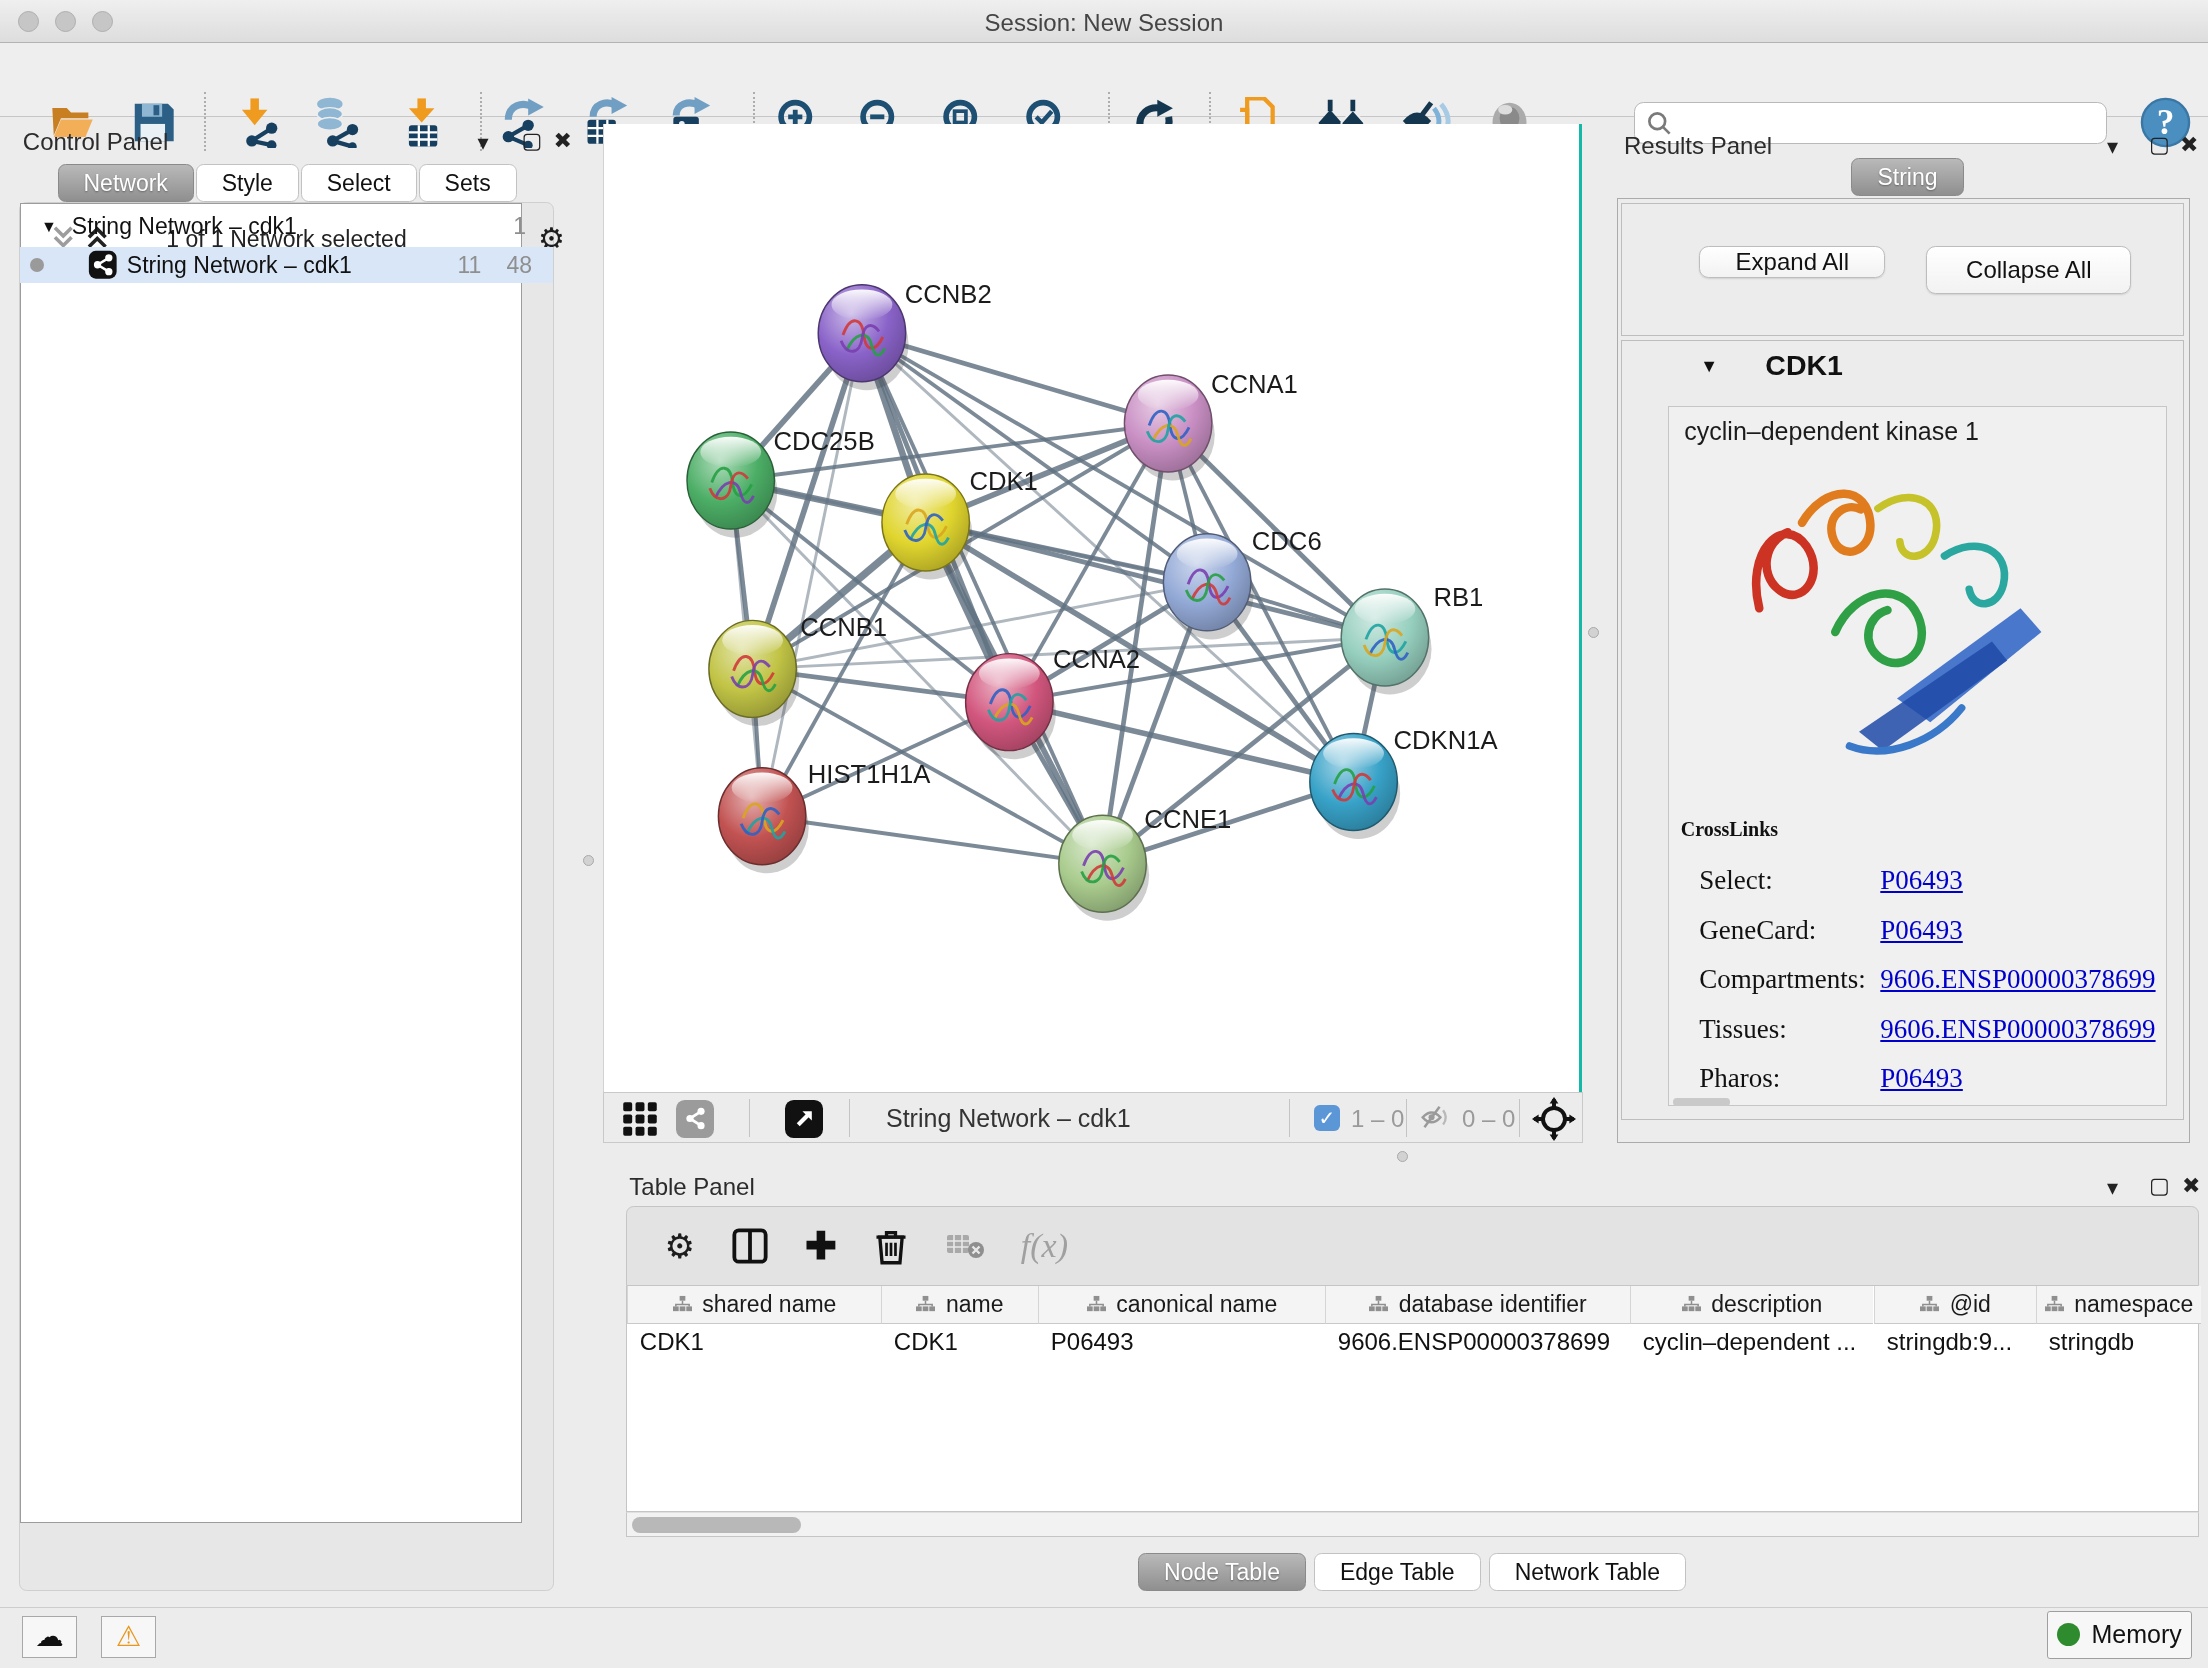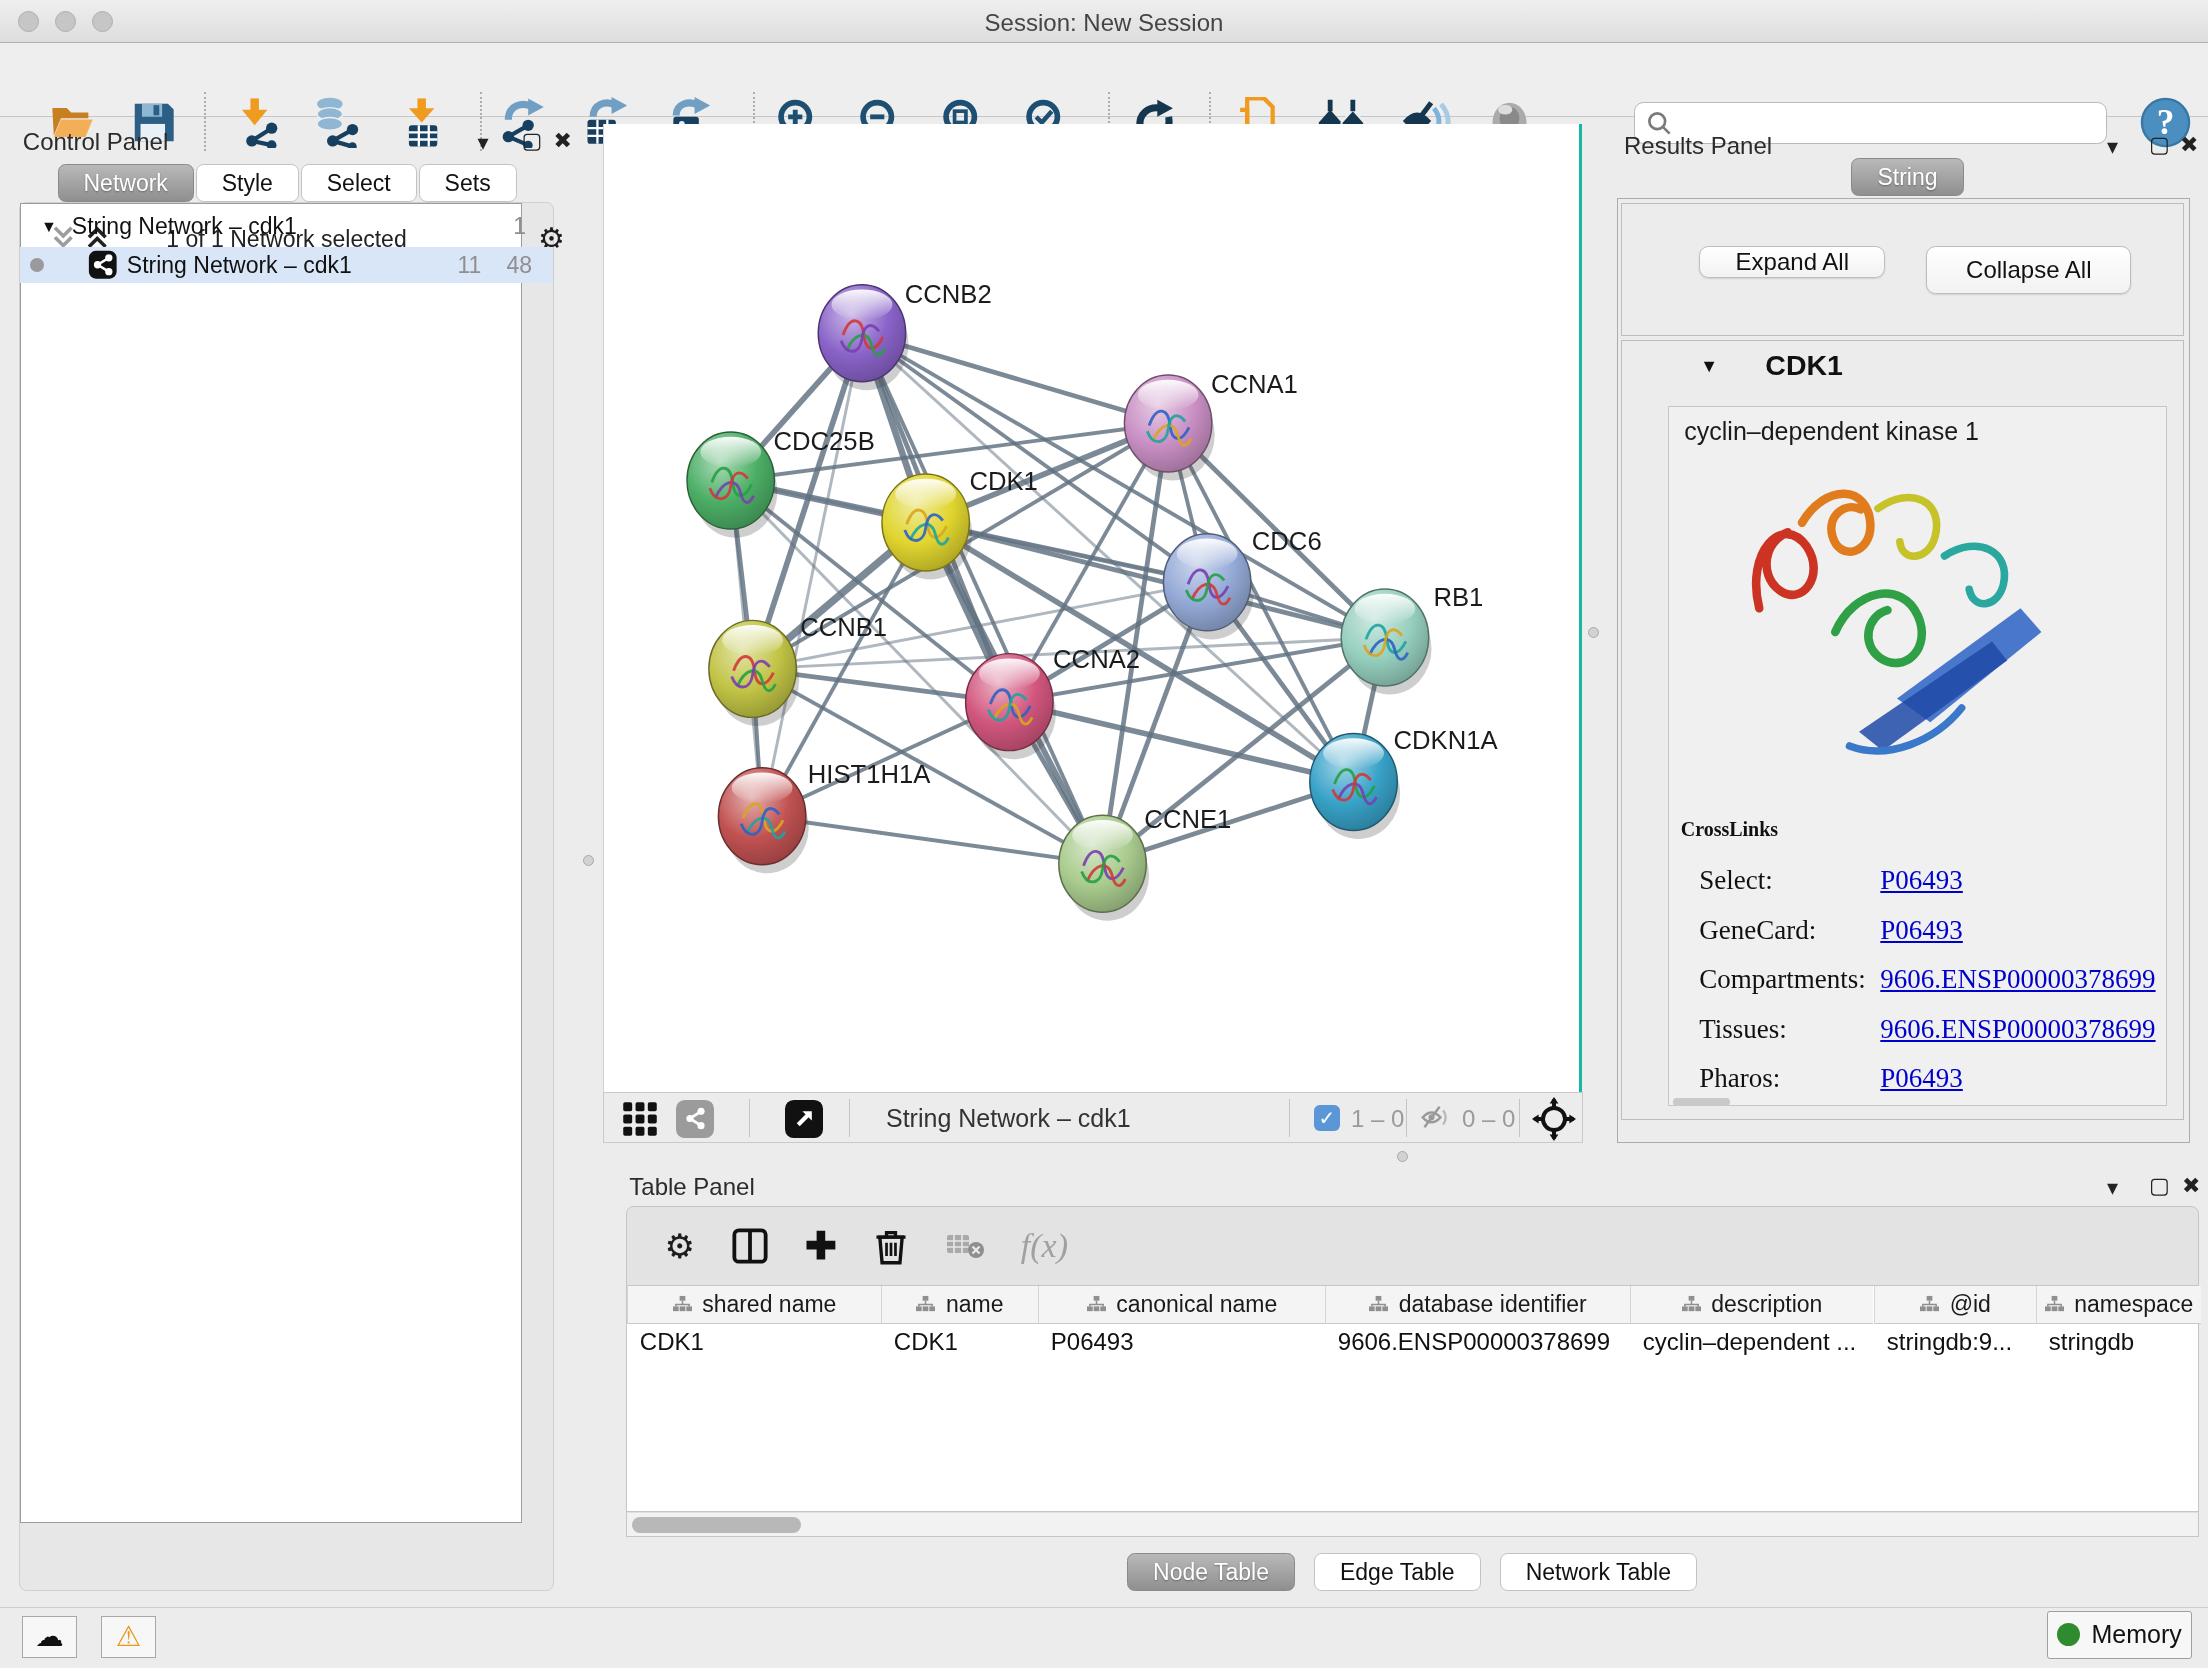--- a/index.html
+++ b/index.html
@@ -56,21 +56,21 @@
   .xl-val { position:absolute; left:211px; font-family:"Liberation Serif", serif; font-size:27px; color:#0000cc; text-decoration:underline; cursor:pointer; }
 
   
   #table-panel { left:616px; top:1146px; width:1592px; height:461px; }
   #tp-toolbar { left:9.5px; top:60px; width:1573px; height:80px; background:#e3e3e3; border:1px solid #c5c5c5; border-radius:7.6px 7.6px 0 0; display:flex; align-items:center; gap:36px; padding-left:38px; }
   #tp-table { left:9.5px; top:140px; width:1573px; height:226px; background:#ffffff; border:1px solid #c5c5c5; border-top:none; }
   .th { position:absolute; top:0; height:38px; background:#f4f4f4; border-left:1px solid #d5d5d5; border-bottom:1px solid #c9c9c9; display:flex; align-items:center; justify-content:center; gap:9.5px; font-size:23px; color:#1a1a1a; }
   .td { position:absolute; top:38px; height:36px; padding-left:13.3px; display:flex; align-items:center; font-size:24px; color:#111; white-space:nowrap; overflow:hidden; }
   #tp-hscroll { left:9.5px; top:366px; width:1573px; height:25px; background:#f2f2f2; border:1px solid #c5c5c5; border-top:1px solid #e0e0e0; }
   #tp-thumb { left:5.7px; top:3.8px; width:169px; height:16px; background:#b8b8b8; border-radius:8.6px; }
-  #tp-tabs { left:9.5px; top:407px; width:1573px; display:flex; justify-content:center; gap:19px; }
+  #tp-tabs { left:9.5px; top:407px; width:1573px; display:flex; justify-content:center; gap:8px; }
 
   
   #statusbar { left:0; top:1607px; width:2208px; height:61px; background:#ececec; border-top:1px solid #cdcdcd; }
   .sb-btn { position:absolute; top:7.6px; height:42px; background:#f7f7f7; border:1.9px solid #a8a8a8; display:flex; align-items:center; justify-content:center; cursor:pointer; }
 
   .dot-handle { width:11.4px; height:11.4px; border-radius:50%; background:#d2d2d2; border:1px solid #a9a9a9; }
   svg { display:block; }
 </style>
 </head>
 <body>

